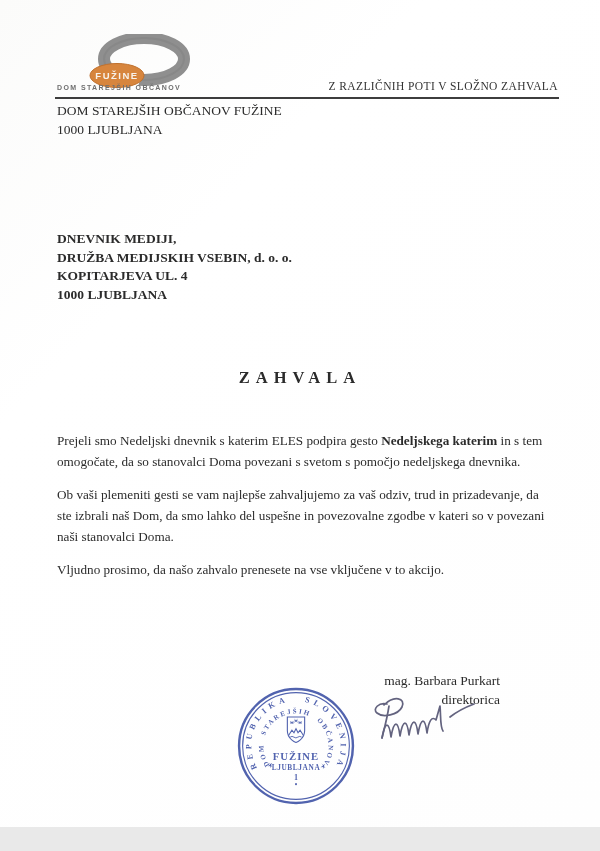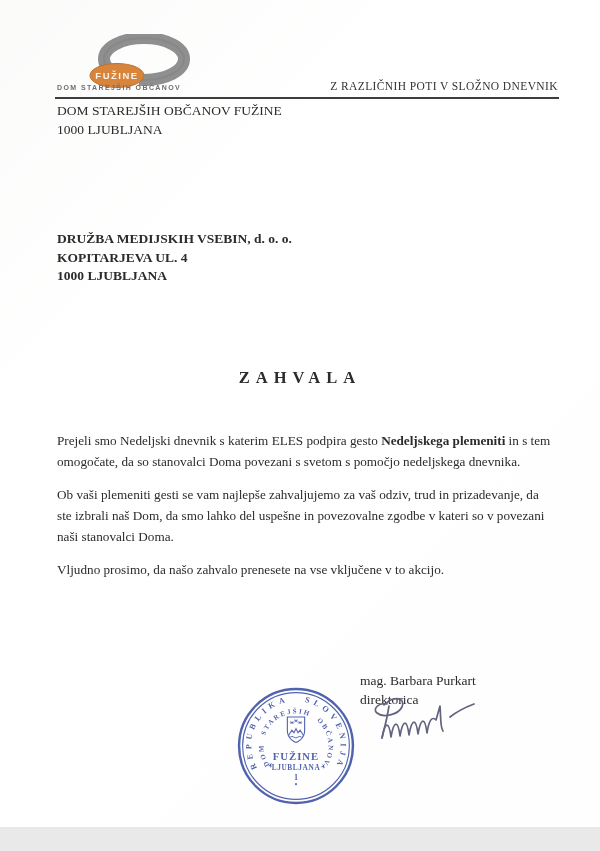--- a/index.html
+++ b/index.html
@@ -15,21 +15,21 @@
                 font-size:7px; font-weight:bold; letter-spacing:1.4px; color:#6e6e6e; }
   .motto      { right:42px; top:80px; font-size:11.5px; letter-spacing:.4px; color:#333; }
   .rule       { left:55px; top:97px; width:504px; height:1.6px; background:#3d3d3d; }
   .sender     { left:57px; top:101px; font-size:13.5px; line-height:19px; }
   .dateline   { left:57px; top:161px; font-size:13.5px; font-weight:bold; }
   .recipient  { left:57px; top:230px; font-size:13.5px; font-weight:bold; line-height:18.5px; }
   .doc-title  { left:0; right:0; top:368px; text-align:center; font-size:16.5px;
                 font-weight:bold; letter-spacing:6px; }
   .body-text  { left:57px; top:430px; width:495px; font-size:13.2px; line-height:21px; }
   .body-text p{ margin:0 0 12px 0; }
-  .sig-block  { left:360px; top:671px; width:140px; text-align:left;
+  .sig-block  { left:360px; top:671px; width:140px; text-align:right;
                 font-size:13.5px; line-height:19px; }
   .sig-svg    { left:356px; top:693px; width:134px; height:60px; }
   .stamp-svg  { left:235px; top:685px; width:122px; height:122px; opacity:.92; }
   .stamp-text { font-family:"Liberation Serif", serif; font-weight:bold; }
 </style>
 </head>
 <body>
 
 <div class="page">
 
@@ -40,39 +40,40 @@
       <rect x="38" y="34" width="16" height="22" fill="#ffffff" transform="rotate(18 46 45)"></rect>
     </g>
     <g>
       <ellipse cx="31" cy="41.5" rx="27" ry="12" fill="#d7853d"></ellipse>
       <ellipse cx="31" cy="41.5" rx="27" ry="12" fill="none" stroke="#c0702c" stroke-width="1"></ellipse>
       <text x="31" y="45" text-anchor="middle" font-family="Liberation Sans, sans-serif" font-size="9.5" font-weight="bold" letter-spacing="1.5" fill="#f8f2ea">FUŽINE</text>
     </g>
   </svg>
   <div class="abs logo-sub">DOM STAREJŠIH OBČANOV</div>
 
-  <div class="abs motto">Z RAZLIČNIH POTI V SLOŽNO DNEVNIK</div>
+  <div class="abs motto">Z RAZLIČNIH POTI V SLOŽNO ZAHVALA</div>
   <div class="abs rule"></div>
 
   <div class="abs sender">
     <div>DOM STAREJŠIH OBČANOV FUŽINE</div>
     <div>1000 LJUBLJANA</div>
   </div>
 
 
   <div class="abs recipient">
+    <div>DNEVNIK MEDIJI,</div>
     <div>DRUŽBA MEDIJSKIH VSEBIN, d. o. o.</div>
     <div>KOPITARJEVA UL. 4</div>
     <div>1000 LJUBLJANA</div>
   </div>
 
   <div class="abs doc-title">ZAHVALA</div>
 
   <div class="abs body-text">
-    <p><span>Prejeli smo Nedeljski dnevnik s katerim ELES podpira gesto </span><b>Nedeljskega plemeniti</b><span> in s tem omogočate, da so stanovalci Doma povezani s svetom s pomočjo nedeljskega dnevnika.</span></p>
+    <p><span>Prejeli smo Nedeljski dnevnik s katerim ELES podpira gesto </span><b>Nedeljskega katerim</b><span> in s tem omogočate, da so stanovalci Doma povezani s svetom s pomočjo nedeljskega dnevnika.</span></p>
     <p>Ob vaši plemeniti gesti se vam najlepše zahvaljujemo za vaš odziv, trud in prizadevanje, da ste izbrali naš Dom, da smo lahko del uspešne in povezovalne zgodbe v kateri so v povezani naši stanovalci Doma.</p>
     <p>Vljudno prosimo, da našo zahvalo prenesete na vse vključene v to akcijo.</p>
   </div>
 
   <div class="abs sig-block">
     <div>mag. Barbara Purkart</div>
     <div>direktorica</div>
   </div>
 
   <svg class="abs sig-svg" viewBox="0 0 134 60">

